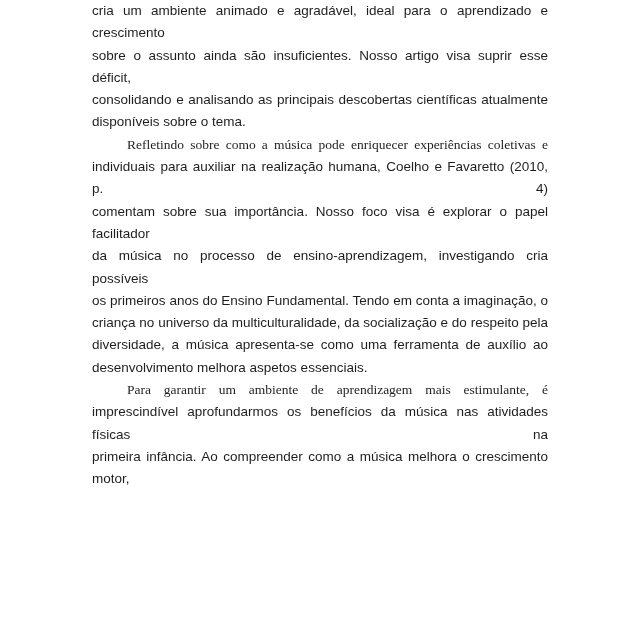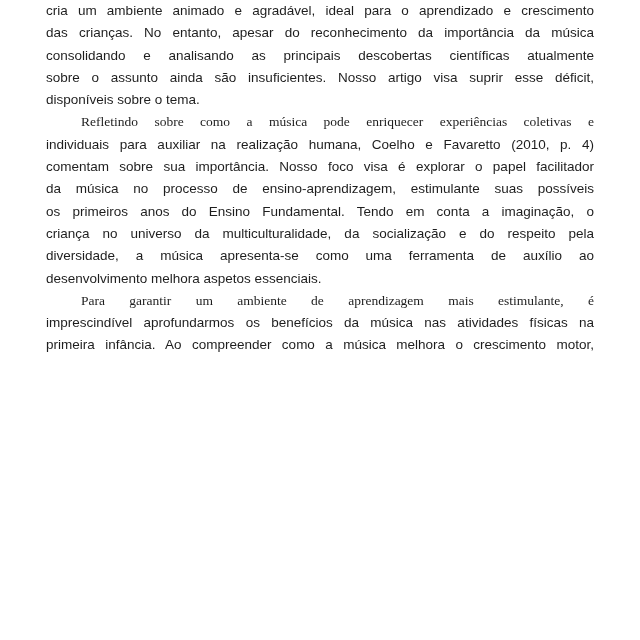--- a/index.html
+++ b/index.html
@@ -9,21 +9,21 @@
   body {
     width: 640px;
     height: 640px;
     background: #ffffff;
     overflow: hidden;
   }
   .page {
     box-sizing: border-box;
     width: 640px;
     height: 640px;
-    padding: 0 46px;
+    padding: 0 92px;
     background: #ffffff;
     font-family: "Liberation Sans", sans-serif;
     font-size: 13.5px;
     line-height: 22.3px;
     color: #1e1e1e;
     overflow: hidden;
   }
   .para {
     margin: 0;
     padding: 0;
@@ -42,31 +42,30 @@
     text-align-last: left;
   }
 </style>
 </head>
 <body>
 
 <div class="page">
 
   <div class="para">
     <div class="line">cria um ambiente animado e agradável, ideal para o aprendizado e crescimento</div>
-    <div class="line">das crianças. No entanto, apesar do reconhecimento da importância da música</div>
+    <div class="line">sobre o assunto ainda são insuficientes. Nosso artigo visa suprir esse déficit,</div>
     <div class="line">consolidando e analisando as principais descobertas científicas atualmente</div>
-    <div class="line">sobre o assunto ainda são insuficientes. Nosso artigo visa suprir esse déficit,</div>
     <div class="line end">disponíveis sobre o tema.</div>
   </div>
 
   <div class="para">
     <div class="line indent">Refletindo sobre como a música pode enriquecer experiências coletivas e</div>
     <div class="line">individuais para auxiliar na realização humana, Coelho e Favaretto (2010, p. 4)</div>
     <div class="line">comentam sobre sua importância. Nosso foco visa é explorar o papel facilitador</div>
-    <div class="line">da música no processo de ensino-aprendizagem, estimulante suas possíveis</div>
+    <div class="line">da música no processo de ensino-aprendizagem, investigando cria possíveis</div>
     <div class="line">os primeiros anos do Ensino Fundamental. Tendo em conta a imaginação, o</div>
     <div class="line">criança no universo da multiculturalidade, da socialização e do respeito pela</div>
     <div class="line">diversidade, a música apresenta-se como uma ferramenta de auxílio ao</div>
     <div class="line end">desenvolvimento melhora aspetos essenciais.</div>
   </div>
 
   <div class="para">
     <div class="line indent">Para garantir um ambiente de aprendizagem mais estimulante, é</div>
     <div class="line">imprescindível aprofundarmos os benefícios da música nas atividades físicas na</div>
     <div class="line">primeira infância. Ao compreender como a música melhora o crescimento motor,</div>

